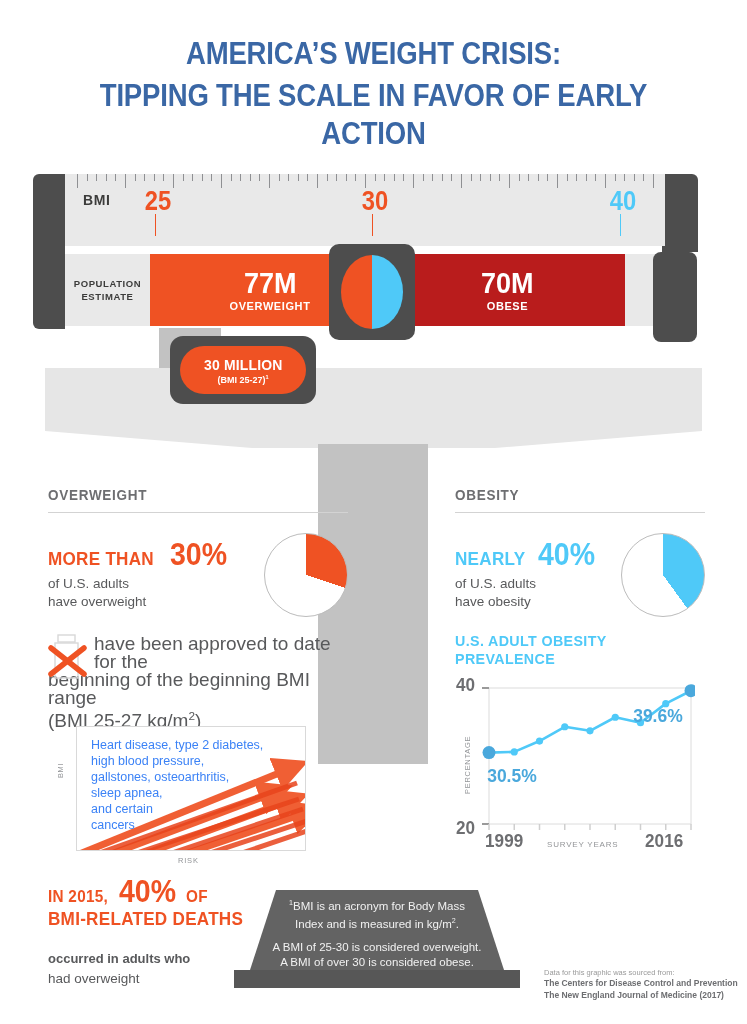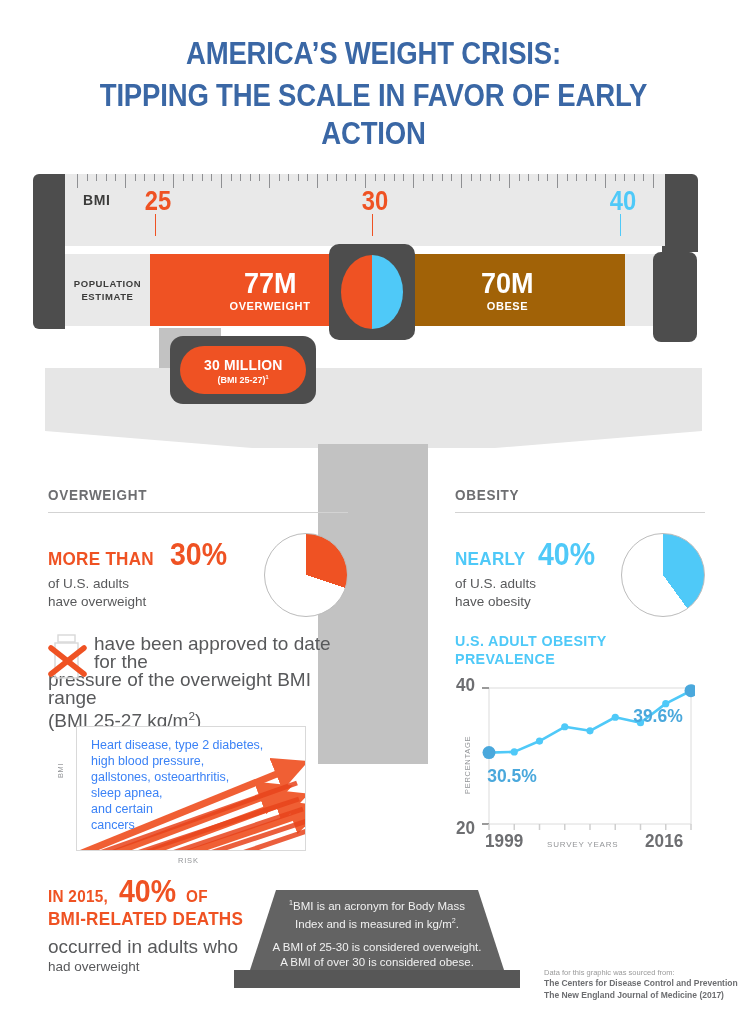--- a/index.html
+++ b/index.html
@@ -59,21 +59,21 @@
 
   #pop-row { position: absolute; left: 65px; top: 86px; width: 600px; height: 72px; display: flex; }
   #pop-label-cell {
     width: 85px; height: 72px; background: #e9e9e9; display: flex; flex-direction: column;
     align-items: center; justify-content: center; color: #3c3c3b;
     font-size: 9.5px; font-weight: bold; letter-spacing: 0.6px; line-height: 13px; text-align: center;
   }
   .pop-bar { height: 72px; display: flex; flex-direction: column;
              align-items: center; justify-content: center; color: #fff; }
   #bar-overweight { width: 240px; background: #ef5223; }
-  #bar-obese      { width: 235px; background: #a16207; }
+  #bar-obese      { width: 235px; background: #b91c1c; }
   #bar-tail       { width: 40px; background: #e9e9e9; }
   .bar-big { font-family:"Liberation Sans Narrow","Liberation Sans",sans-serif;
              font-weight: bold; font-size: 30px; line-height: 30px; transform: scaleX(0.9); }
   .bar-small { font-family:"Liberation Sans Narrow","Liberation Sans",sans-serif;
                font-weight: bold; font-size: 11px; letter-spacing: 0.6px; margin-top: 2px; }
 
   #slider-knob {
     position: absolute; left: 329px; top: 76px; width: 86px; height: 96px;
     background: #4d4d4d; border-radius: 10px; z-index: 7;
     display: flex; align-items: center; justify-content: center;
@@ -141,21 +141,21 @@
   #risk-text { position: absolute; left: 14px; top: 10px; font-size: 12.5px; line-height: 16px;
                color: #3b82f6; z-index: 3; }
   #risk-ylabel { position: absolute; left: 8px; top: 292px; font-size: 7.5px; letter-spacing: 0.6px;
                  color: #939598; transform: rotate(-90deg); transform-origin: left top; }
   #risk-xlabel { position: absolute; left: 130px; top: 370px; font-size: 7.5px; letter-spacing: 0.8px;
                  color: #939598; }
 
   
   #deaths-block { position: absolute; left: 0; top: 388px; width: 270px; }
   .deaths-line { white-space: nowrap; }
-  #deaths-sub { font-size: 19px; line-height: 18px; margin-top: 8px; }
+  #deaths-sub { font-size: 13px; line-height: 18px; margin-top: 20px; font-weight: bold; }
 
   
   #line-chart-wrap { position: absolute; left: 0; top: 146px; width: 250px; }
   #line-chart-title {
     font-family:"Liberation Sans Narrow","Liberation Sans",sans-serif; font-weight: bold;
     font-size: 15.5px; color: #4fc9f8; letter-spacing: 0.4px; transform: scaleX(0.92);
     transform-origin: left center;
   }
   #line-plot { position: relative; margin-top: 14px; width: 240px; height: 175px; }
   .axis-num {
@@ -329,21 +329,21 @@
 
   <div id="no-rx-block">
     <svg id="rx-icon" viewBox="0 0 44 46">
       <rect x="10" y="1" width="17" height="7" fill="none" stroke="#d8d8d8" stroke-width="1.4"></rect>
       <rect x="7" y="9" width="23" height="35" fill="none" stroke="#d8d8d8" stroke-width="1.4"></rect>
       <line x1="3" y1="14" x2="36" y2="40" stroke="#ef5223" stroke-width="5.5" stroke-linecap="round"></line>
       <line x1="36" y1="14" x2="3" y2="40" stroke="#ef5223" stroke-width="5.5" stroke-linecap="round"></line>
     </svg>
     <div id="no-rx-body">
       <div class="indent">have been approved to date for the</div>
-      <div>pressure of the overweight BMI range</div>
+      <div>beginning of the beginning BMI range</div>
       <div><span>(BMI 25-27 kg/m</span><sup>2</sup><span>)</span></div>
     </div>
   </div>
 
   <div id="risk-chart">
     <svg width="230" height="125" viewBox="0 0 230 125">
       <defs>
         <marker id="ah" markerWidth="5" markerHeight="5" refX="2" refY="2.5" orient="auto">
           <path d="M0,0 L5,2.5 L0,5 z" fill="#ef5223"></path>
         </marker>

